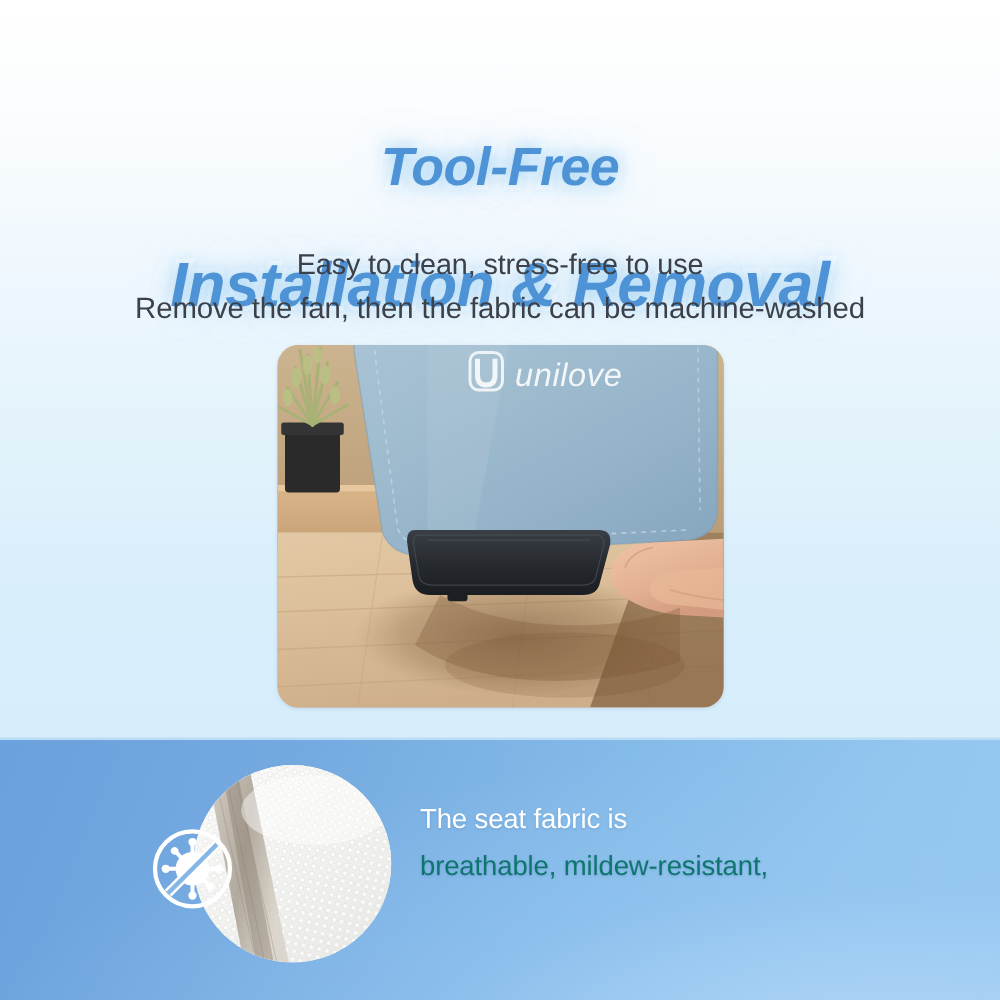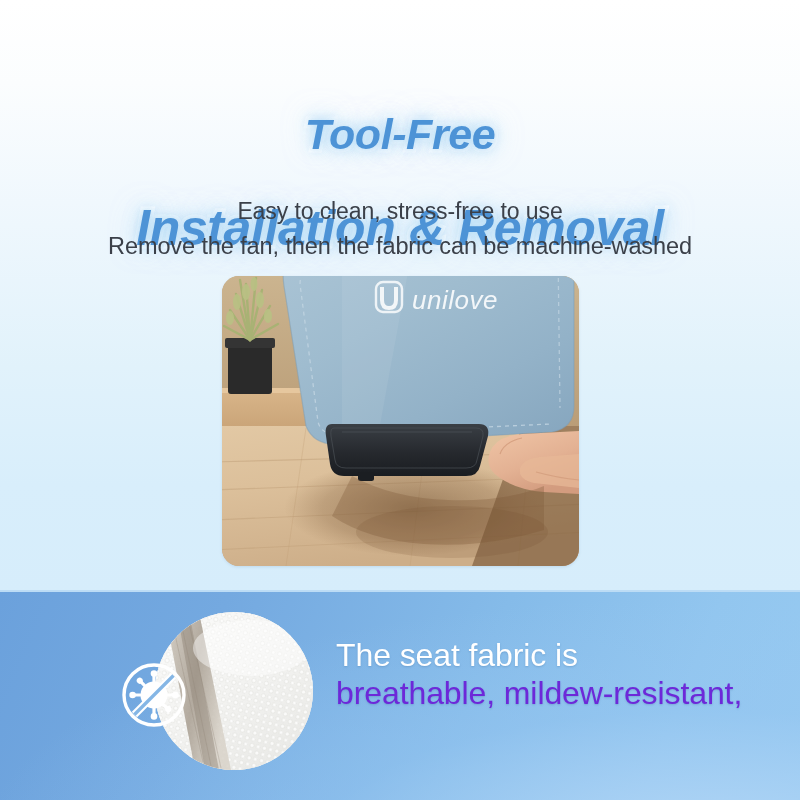--- a/index.html
+++ b/index.html
@@ -123,28 +123,28 @@
   }
   .virus-icon svg { display:block; width:100%; height:100%; }
 
   
   .bottom-copy {
     position:absolute;
     left:336px;
     top:636px;
     width:452px;
     z-index:5;
-    font-size:32px;
+    font-size:22px;
     line-height:38px;
     letter-spacing:-0.1px;
     color:#ffffff;
     text-shadow:0 1px 2px rgba(56,106,160,0.30);
   }
   .bottom-copy .bc-line { display:block; white-space:pre; }
-  .bottom-copy .hl-yellow { color:#6d28d9; }
+  .bottom-copy .hl-yellow { color:#0f766e; }
 
   .divider {
     position:absolute;
     left:0; top:590px;
     width:800px; height:2px;
     background:rgba(140,190,235,0.35);
   }
 </style>
 </head>
 <body>

